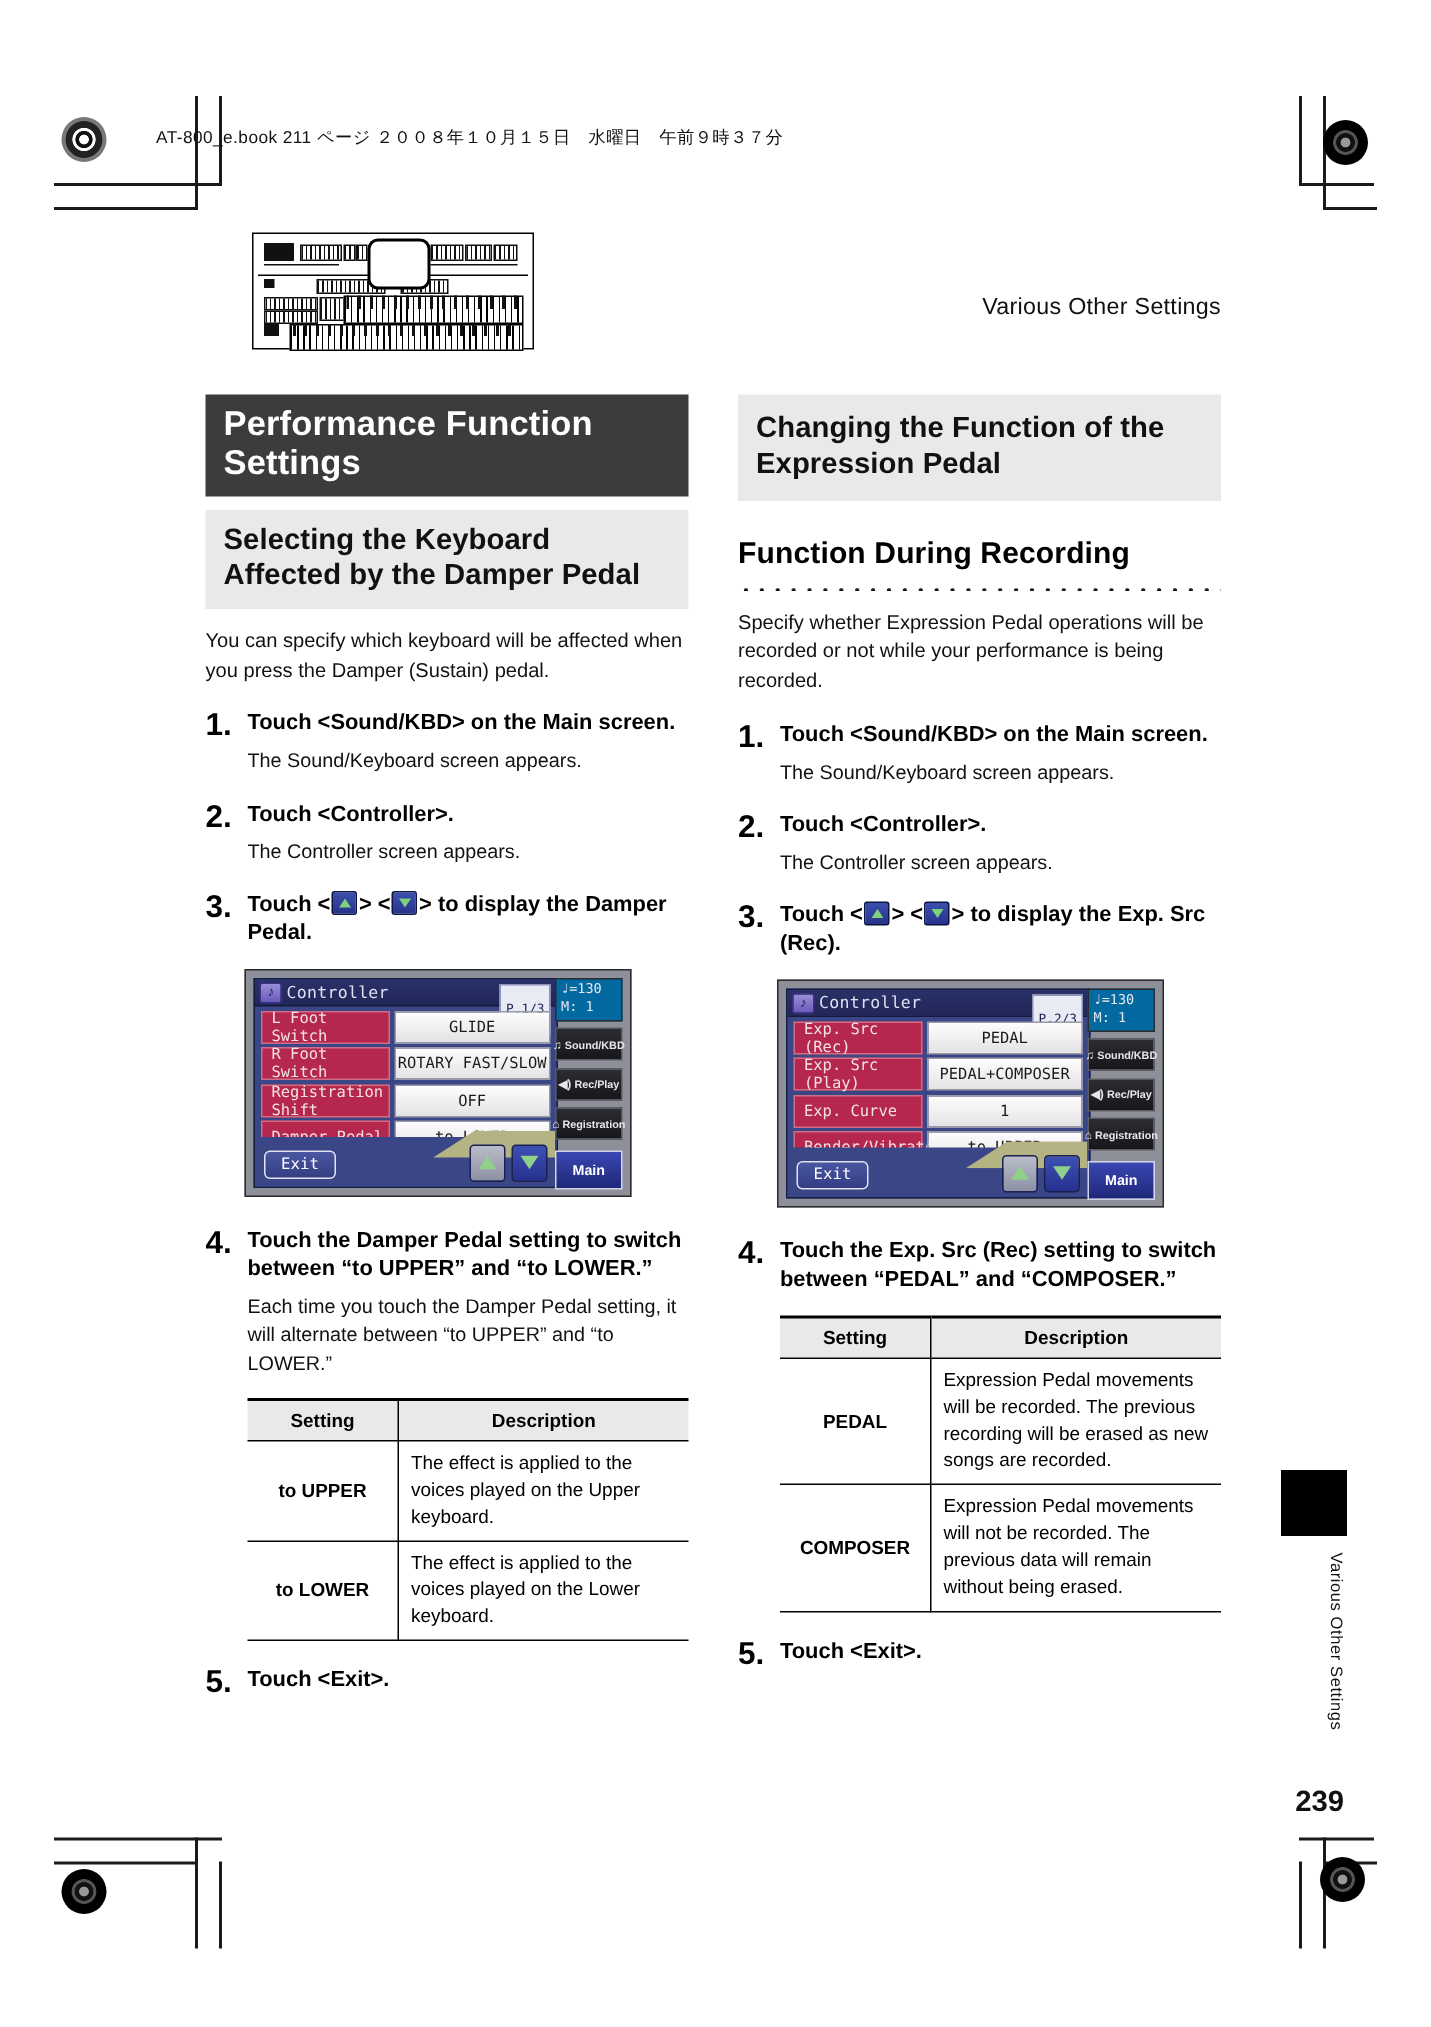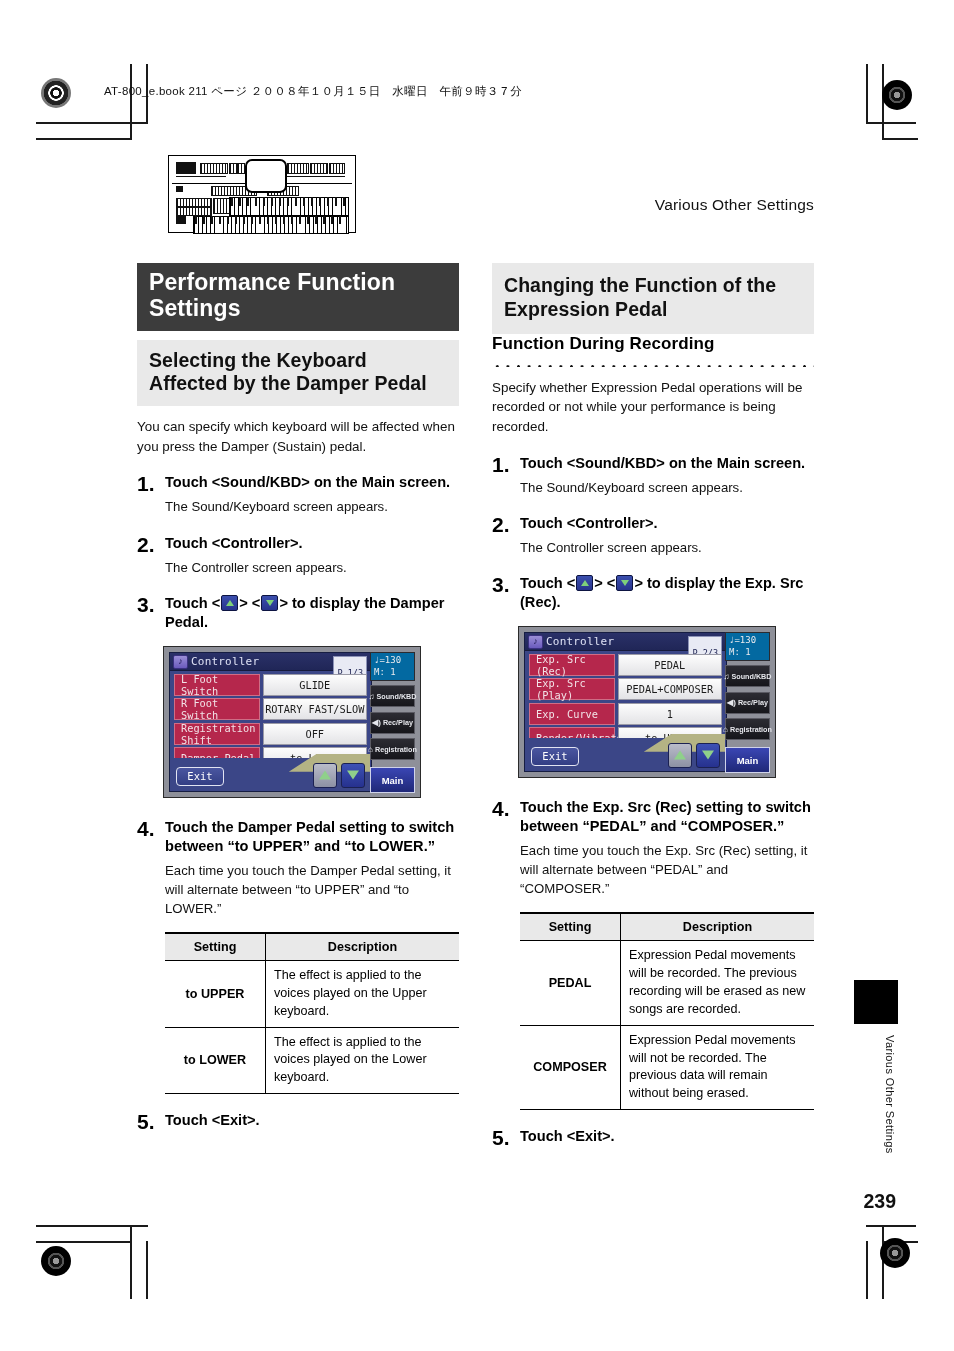--- a/index.html
+++ b/index.html
@@ -37,21 +37,21 @@
   
   .colL{position:absolute;left:137px;top:263px;width:322px;}
   .colR{position:absolute;left:492px;top:263px;width:322px;}
 
   
   .h1bar{background:#3c3c3c;color:#fff;font-size:23px;font-weight:bold;
      padding:7px 10px 9px 12px;letter-spacing:.1px;line-height:1.12;}
   .h2bar{background:#e9e9e9;color:#111;font-size:19.5px;font-weight:bold;
      padding:9px 10px 10px 12px;margin-top:9px;line-height:1.22;letter-spacing:.05px;}
   .h2bar.tall{margin-top:0;padding:11px 10px 12px 12px;}
-  .h3{font-size:17px;font-weight:bold;letter-spacing:.1px;}
+  .h3{font-size:20px;font-weight:bold;margin-top:24px;letter-spacing:.1px;}
   .dots{height:9px;margin-top:4px;
      background-image:radial-gradient(circle,#111 1.25px, transparent 1.5px);
      background-size:10.6px 9px;background-position:0 4px;background-repeat:repeat-x;}
 
   .intro{font-size:13.4px;line-height:1.47;margin-top:11px;color:#111;}
 
   
   .step{display:flex;margin-top:17px;}
   .stepnum{font-size:21px;font-weight:bold;min-width:28px;line-height:1.0;padding-top:0px;}
   .stepbody{flex:1;}
@@ -412,21 +412,20 @@
             <span>Registration</span>
           </div>
         <div class="main">Main</div>
       </div>
     </div>
 
     <div class="step" style="margin-top:20px;">
       <div class="stepnum">4.</div>
       <div class="stepbody">
         <div class="steptitle">Touch the Exp. Src (Rec) setting to switch between “PEDAL” and “COMPOSER.”</div>
-        <div class="stepdesc">Each time you touch the Exp. Src (Rec) setting, it will alternate between “PEDAL” and “COMPOSER.”</div>
 
         <table class="spec">
           <thead>
             <tr>
               <th class="k">Setting</th>
               <th>Description</th>
             </tr>
           </thead>
           <tbody>
             <tr>

